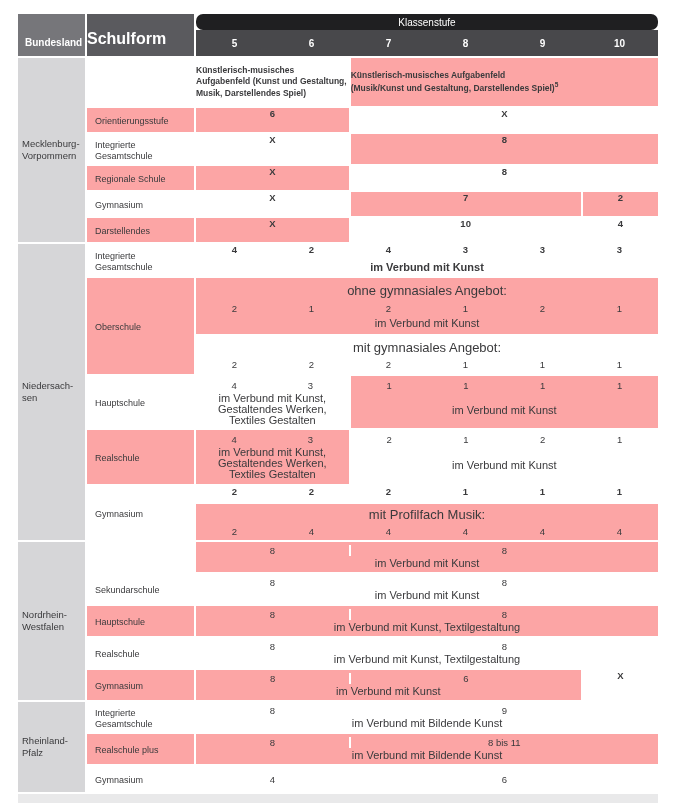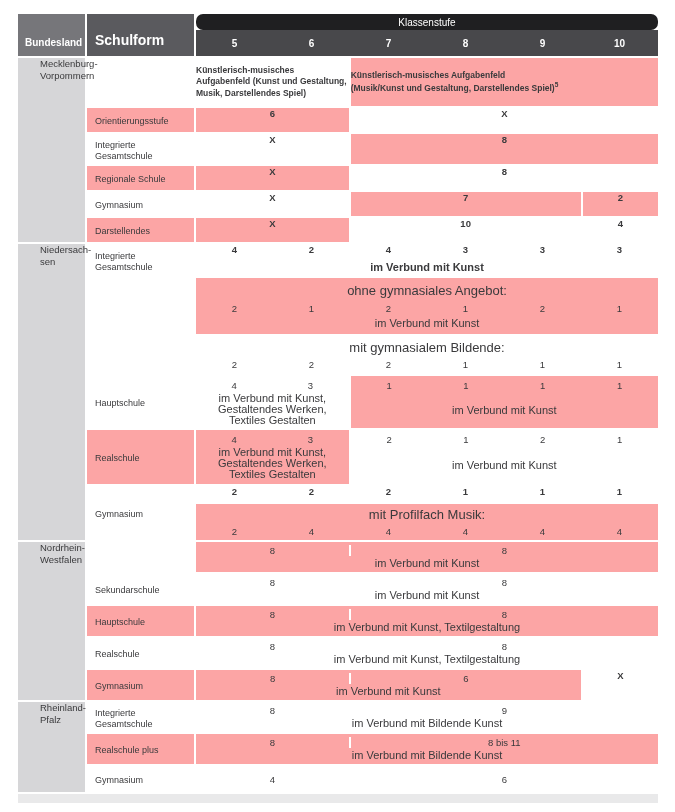--- a/index.html
+++ b/index.html
@@ -13,35 +13,35 @@
     display:grid;
     grid-template-columns:67px 107px repeat(6,1fr);
     column-gap:2px; row-gap:2px; margin-bottom:2px;
   }
   
   .header-grid { grid-template-rows:16px 26px; row-gap:0; }
   .hdr-bl { grid-column:1; grid-row:1/3; background:#76767a; color:#fff;
     display:flex; align-items:flex-end; padding:0 0 8px 7px;
     font-size:10px; font-weight:bold; }
   .hdr-sf { grid-column:2; grid-row:1/3; background:#5a5a5e; color:#fff;
-    display:flex; align-items:flex-end; padding:0 0 8px 8px;
-    font-size:14px; font-weight:bold; }
+    display:flex; align-items:flex-end; padding:0 0 8px 0;
+    font-size:16px; font-weight:bold; }
   .hdr-kl { grid-column:3/9; grid-row:1; background:#1f1f21; color:#fff;
     display:flex; align-items:center; justify-content:center;
     font-size:10px; font-weight:normal;border-radius:7px; }
   .hdr-gr { grid-column:3/9; grid-row:2; background:#48484b; color:#fff;
     font-size:10px; font-weight:bold; }
   
   #grp-mv  { grid-template-rows:48px 24px 30px 24px 24px 24px; }
   #grp-ns  { grid-template-rows:16px 14px 56px 38px 52px 54px 16px 36px; }
   #grp-nrw { grid-template-rows:repeat(5,30px); }
   #grp-rp  { grid-template-rows:30px 30px 26px; }
   
   .bl { grid-column:1; grid-row:1/-1; background:#d6d6d8;
-    display:flex; padding-left:22px;
+    display:flex; align-items:center; padding-left:4px;
     font-size:9.5px; line-height:1.3; }
   .sf { grid-column:2; display:flex; align-items:center;
     padding:6px 4px 2px 8px; font-size:9px; line-height:1.25; }
   .c { display:flex; align-items:flex-start; justify-content:center;font-weight:bold; }
   .col { flex-direction:column; }
   .gray { background:#fca5a5; }
   .span56 { grid-column:3/5; }
   .span710 { grid-column:5/9; }
   .span79 { grid-column:5/8; }
   .span10 { grid-column:8/9; }
@@ -146,34 +146,35 @@
         <span>4</span>
         <span>2</span>
         <span>4</span>
         <span>3</span>
         <span>3</span>
         <span>3</span>
       </div>
     </div>
     <div class="c span510 note r2">im Verbund mit Kunst</div>
 
+    <div class="sf gray rs34">Oberschule</div>
     <div class="span510 gray block r3">
       <div class="heading">ohne gymnasiales Angebot:</div>
       <div class="vg6">
         <span>2</span>
         <span>1</span>
         <span>2</span>
         <span>1</span>
         <span>2</span>
         <span>1</span>
       </div>
       <div class="note">im Verbund mit Kunst</div>
     </div>
     <div class="span510 block r4">
-      <div class="heading">mit gymnasialem Bildende:</div>
+      <div class="heading">mit gymnasiales Angebot:</div>
       <div class="vg6">
         <span>2</span>
         <span>2</span>
         <span>2</span>
         <span>1</span>
         <span>1</span>
         <span>1</span>
       </div>
     </div>
 

